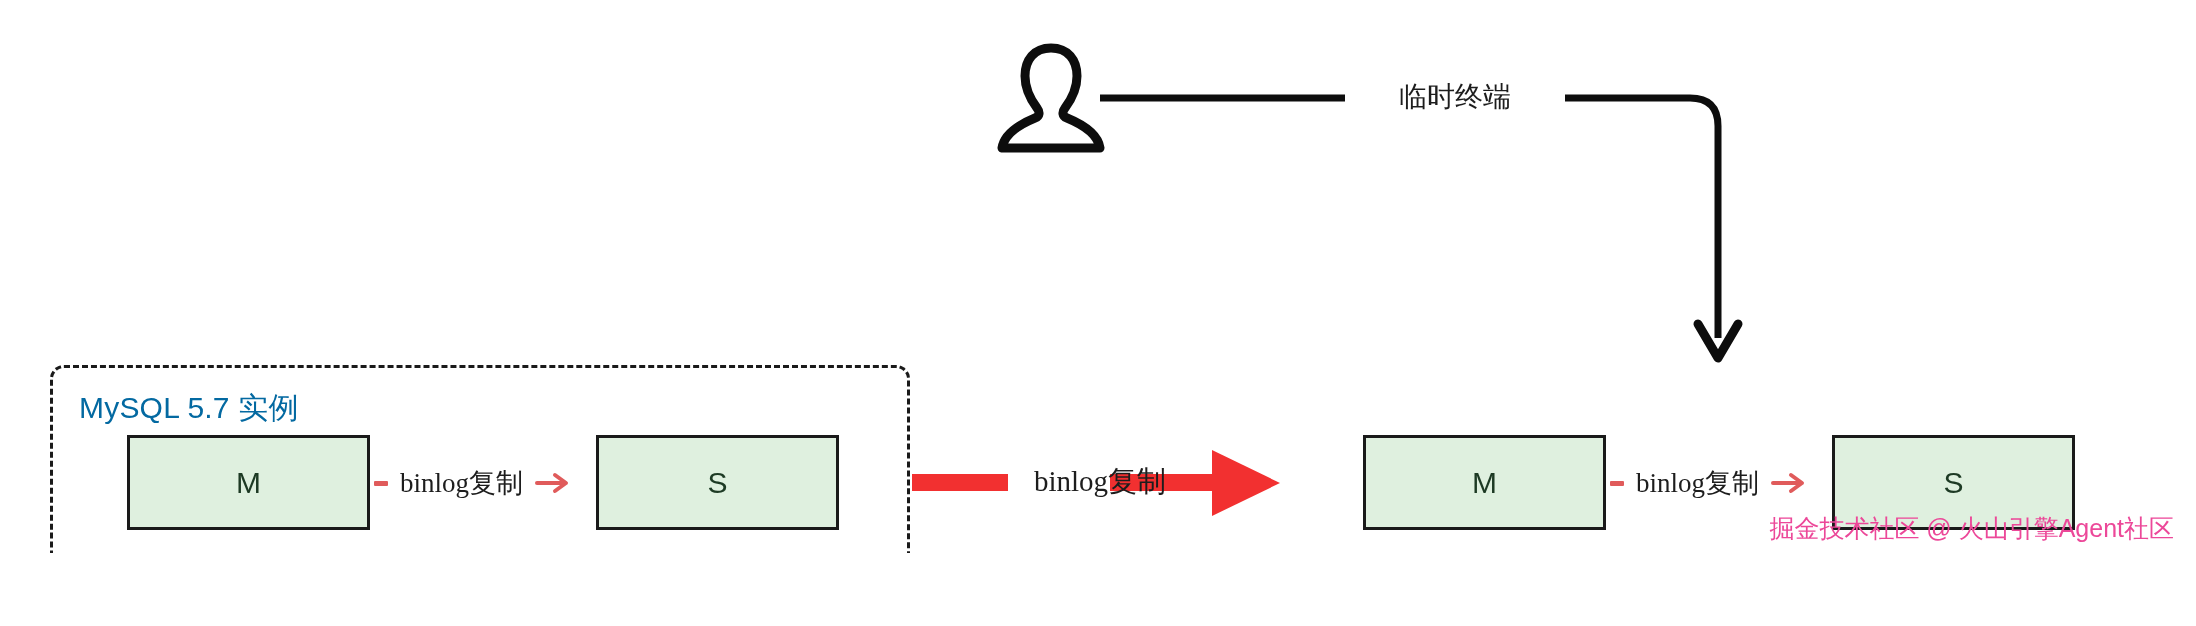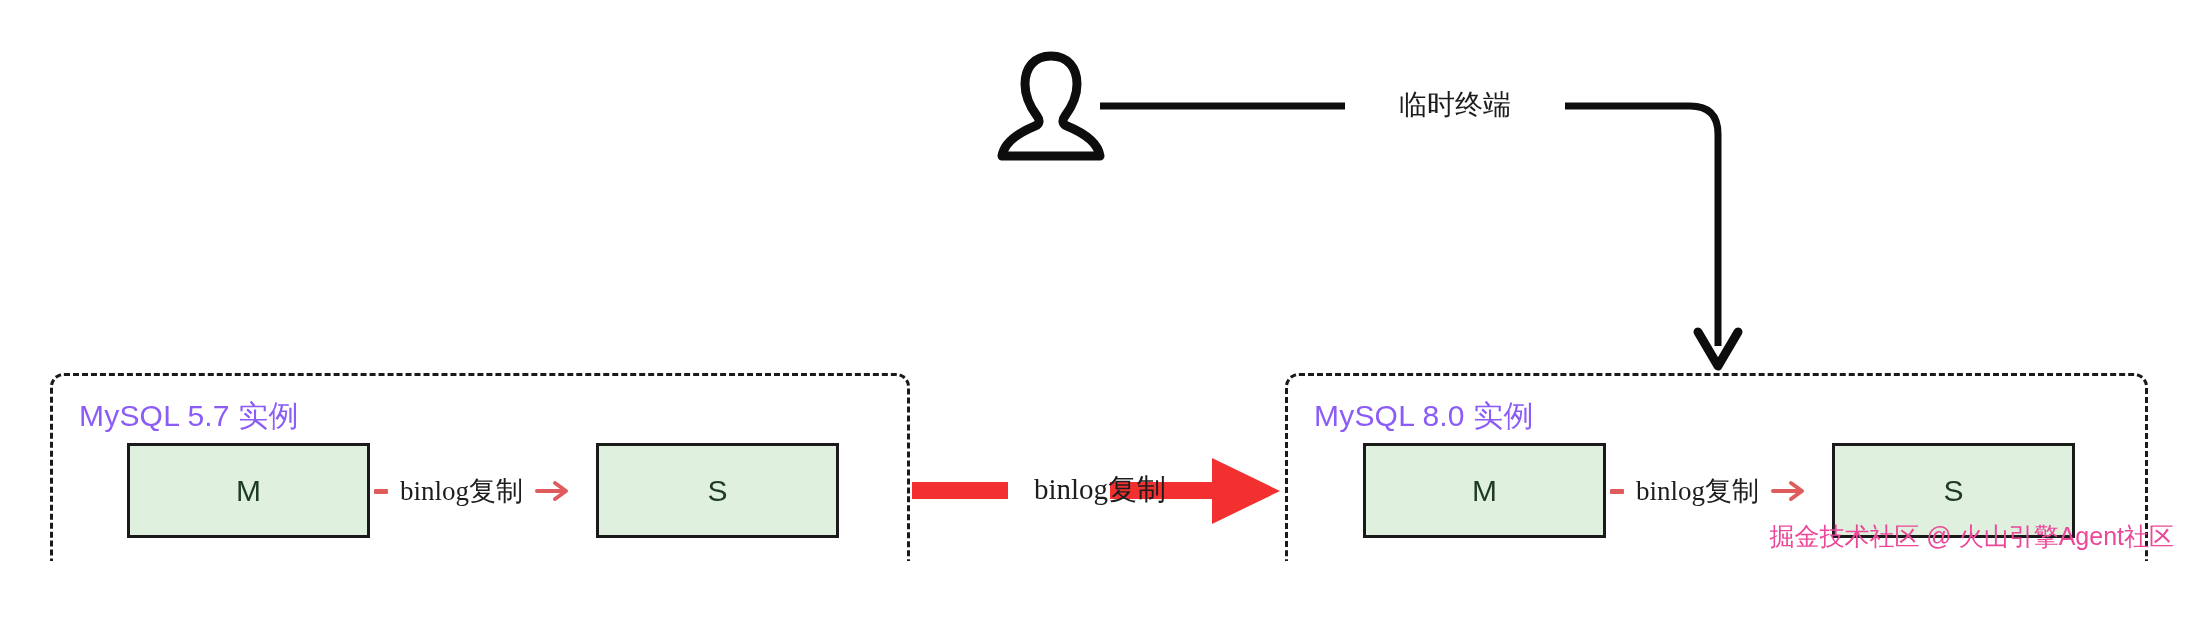--- a/index.html
+++ b/index.html
@@ -9,40 +9,39 @@
   }
   body {
     font-family: "Liberation Sans", "DejaVu Sans", sans-serif;
   }
   #canvas {
     position: relative;
     width: 2196px;
     height: 553px;
     background: #ffffff;
     overflow: hidden;
-    margin-top: 8px;
   }
 
   
   .instance-panel {
     position: absolute;
     border: 3px dashed #1a1a1a;
     border-radius: 14px;
     background: transparent;
     box-sizing: border-box;
   }
   #panel-left  { left: 50px;   top: 365px; width: 860px;  height: 225px; }
   #panel-right { left: 1285px; top: 365px; width: 863px;  height: 225px; }
 
   .panel-title {
     position: absolute;
     left: 26px;
     top: 20px;
     font-size: 30px;
-    color: #8b5cf6;
+    color: #0369a1;
     letter-spacing: 0.2px;
     white-space: nowrap;
     font-family: "Liberation Sans", "DejaVu Sans", sans-serif;
   }
 
   
   .node-box {
     position: absolute;
     background: #dff0df;
     border: 3px solid #1a1a1a;
@@ -210,23 +209,20 @@
 
   <div id="migration-arrow">
     <svg viewBox="0 0 372 86" width="372" height="86" aria-hidden="true">
       <rect x="0" y="34" width="96" height="17" fill="#f23030"></rect>
       <rect x="198" y="34" width="110" height="17" fill="#f23030"></rect>
       <path d="M 300 10 L 368 43 L 300 76 Z" fill="#f23030"></path>
     </svg>
   </div>
   <div id="migration-label">binlog复制</div>
 
-  <div id="panel-right" class="instance-panel">
-    <div class="panel-title">MySQL 8.0 实例</div>
-  </div>
 
   <div id="node-right-m" class="node-box">
     <span class="node-label">M</span>
   </div>
 
   <div id="inner-link-right" class="inner-link">
     <span class="inner-dash"></span>
     <span class="inner-text">binlog复制</span>
     <span class="inner-arrow">
       <svg viewBox="0 0 34 24" width="34" height="24" aria-hidden="true">

